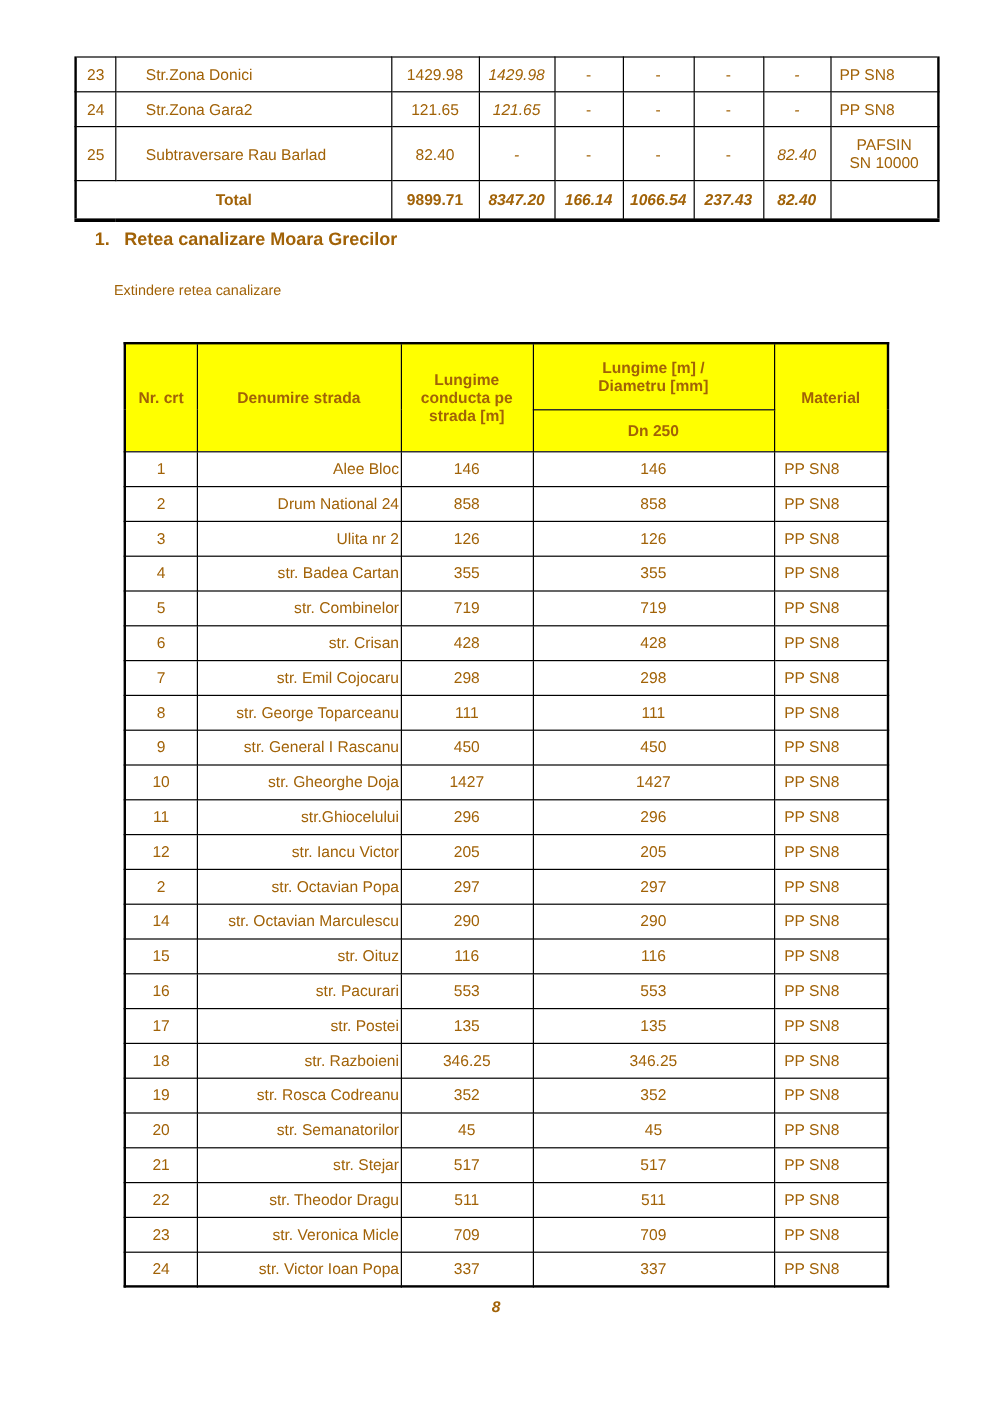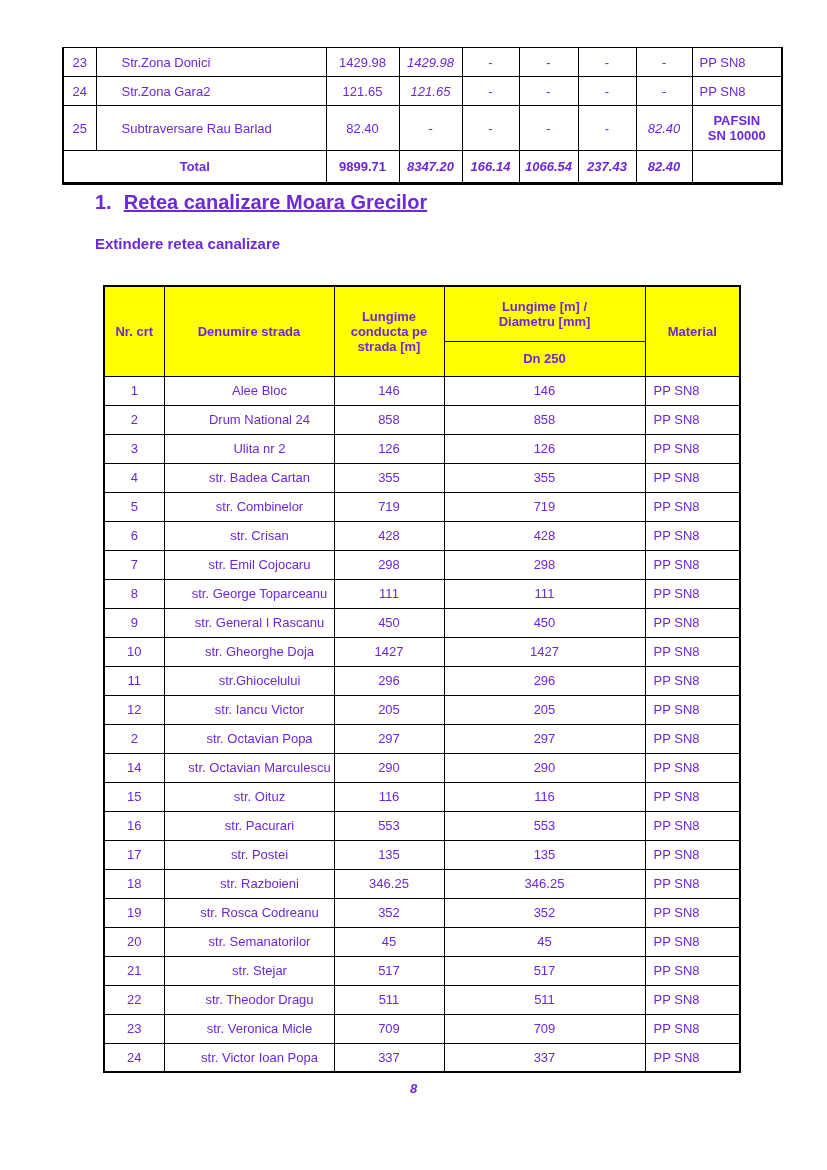--- a/index.html
+++ b/index.html
@@ -1,73 +1,73 @@
 <!DOCTYPE html>
 <html><head>
 <meta charset="utf-8">
 <style>
   html,body{margin:0;padding:0;background:#888;}
   .page{
     position:relative;
     width:827px;height:1170px;
     background:#ffffff;
     font-family:"Liberation Sans","DejaVu Sans",sans-serif;
-    color:#6d28d9;
+    color:#a16207;
     margin:0 auto;
     overflow:hidden;
   }
   table{border-collapse:collapse;table-layout:fixed;}
   td,th{overflow:hidden;}
 
   
   .summary-table{
     position:absolute;left:62px;top:47px;width:719px;
     font-size:13px;
     border:2px solid #000;border-top-width:1px;border-bottom-width:3px;
   }
   .summary-table td{border:1px solid #000;vertical-align:middle;padding:1px 2px;}
   .summary-table tr{height:29px;}
   .summary-table tr.tall{height:45px;}
   .summary-table tr.total-row{height:33px;}
   .summary-table td.c{text-align:center;}
   .summary-table td.name{text-align:left;padding-left:25px;}
   .summary-table td.mat{text-align:left;padding-left:7px;}
-  .summary-table td.mat.center{text-align:center;padding-left:2px;font-weight:bold;}
+  .summary-table td.mat.center{text-align:center;padding-left:2px;}
   .summary-table .it{font-style:italic;}
   .summary-table .total-row td{font-weight:bold;margin-left:20px;}
   .summary-table .total-row .lbl{text-align:center;}
   .pre{white-space:pre-line;}
 
   
   .section-heading{
-    position:absolute;left:95px;top:191px;
-    font-size:20px;font-weight:bold;text-decoration:underline;
+    position:absolute;left:79px;top:191px;
+    font-size:15px;font-weight:bold;
   }
   .section-heading .num{display:inline-block;margin-right:12px;}
   .sub-heading{
     position:absolute;left:95px;top:235px;
-    font-size:15px;font-weight:bold;
+    font-size:12px;font-weight:normal;
   }
 
   
   .ext-table{
     position:absolute;left:103px;top:285px;width:636px;
     font-size:13px;
     border:2px solid #000;
   }
   .ext-table th,.ext-table td{border:1px solid #000;vertical-align:middle;}
   .ext-table thead th{
     background:#FFFF00;
     font-weight:bold;text-align:center;padding:2px 4px;
   }
   .ext-table thead tr.h1{height:55px;}
   .ext-table thead tr.h2{height:35px;}
   .ext-table tbody tr{height:29px;}
   .ext-table td.c{text-align:center;padding:1px 2px;}
-  .ext-table td.street{text-align:center;padding-left:22px;}
+  .ext-table td.street{text-align:right;padding-left:22px;}
   .ext-table td.mat{text-align:left;padding-left:8px;}
 
   
   .page-number{
     position:absolute;top:1081px;left:0;width:100%;
     text-align:center;font-size:13px;font-weight:bold;font-style:italic;
   }
 </style>
 </head>
 <body>

